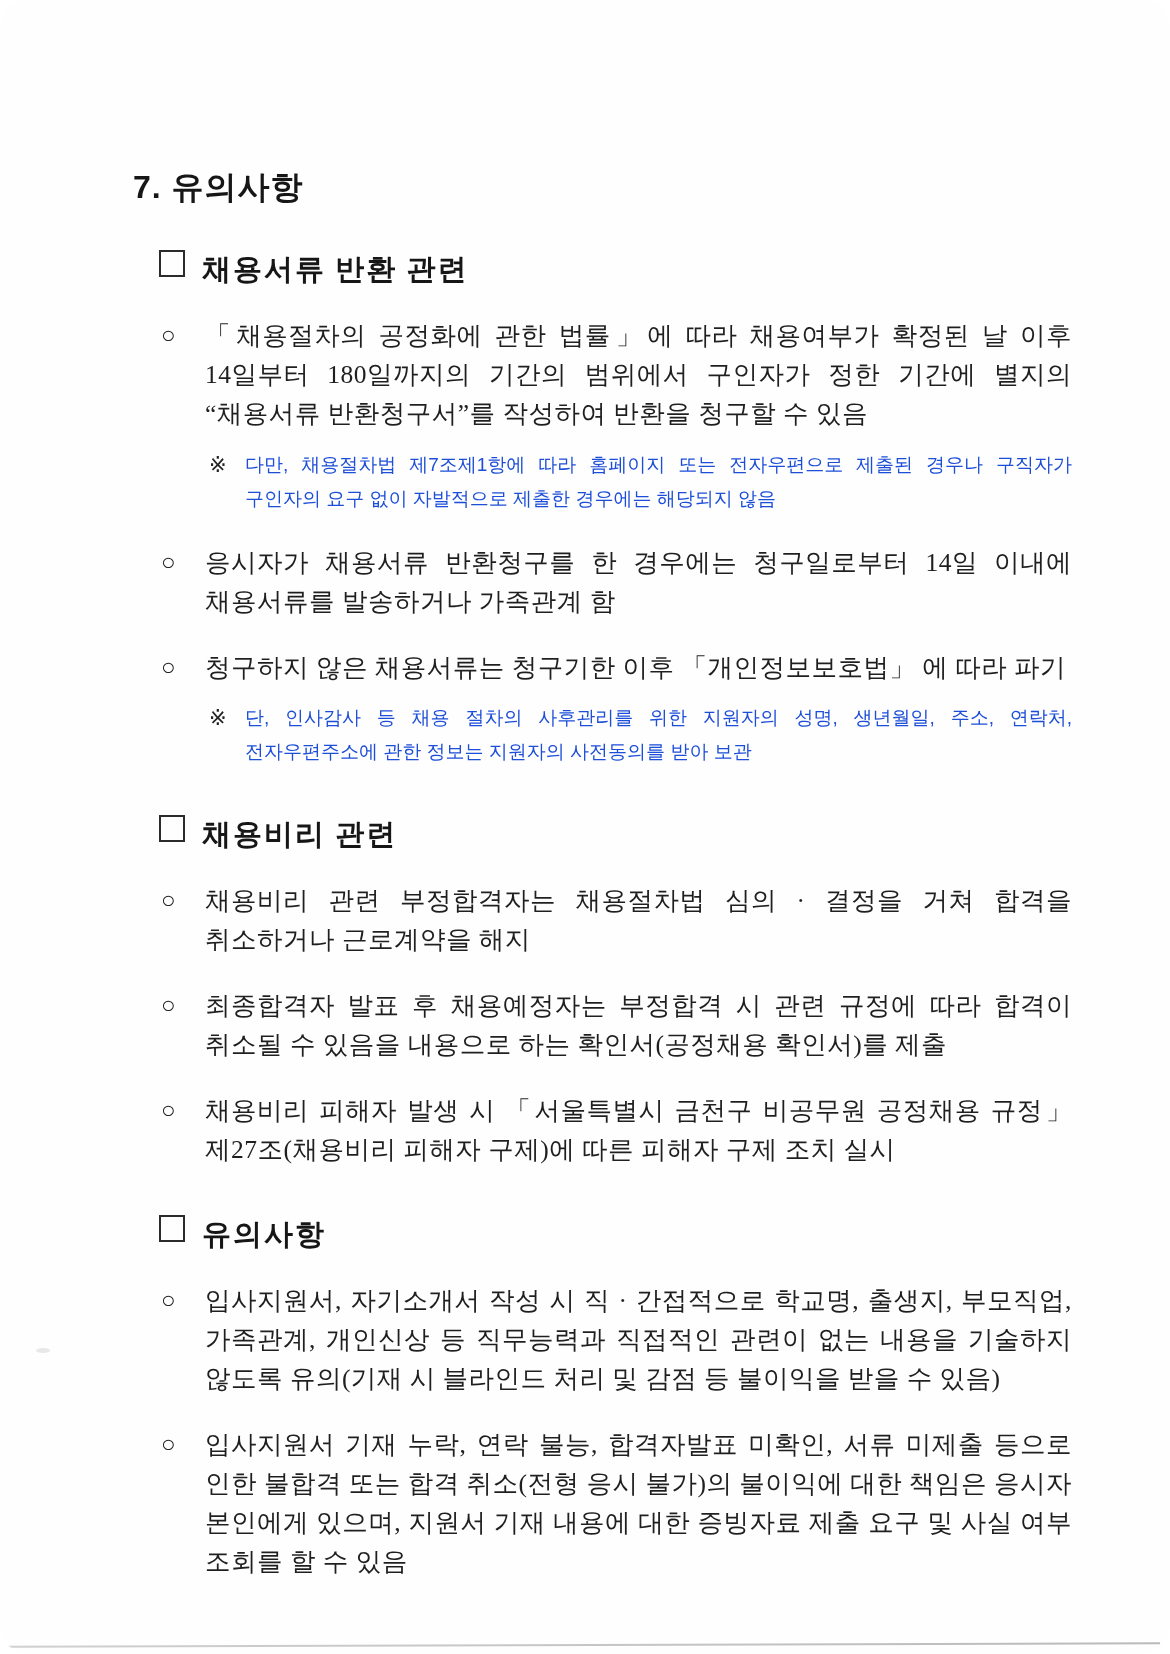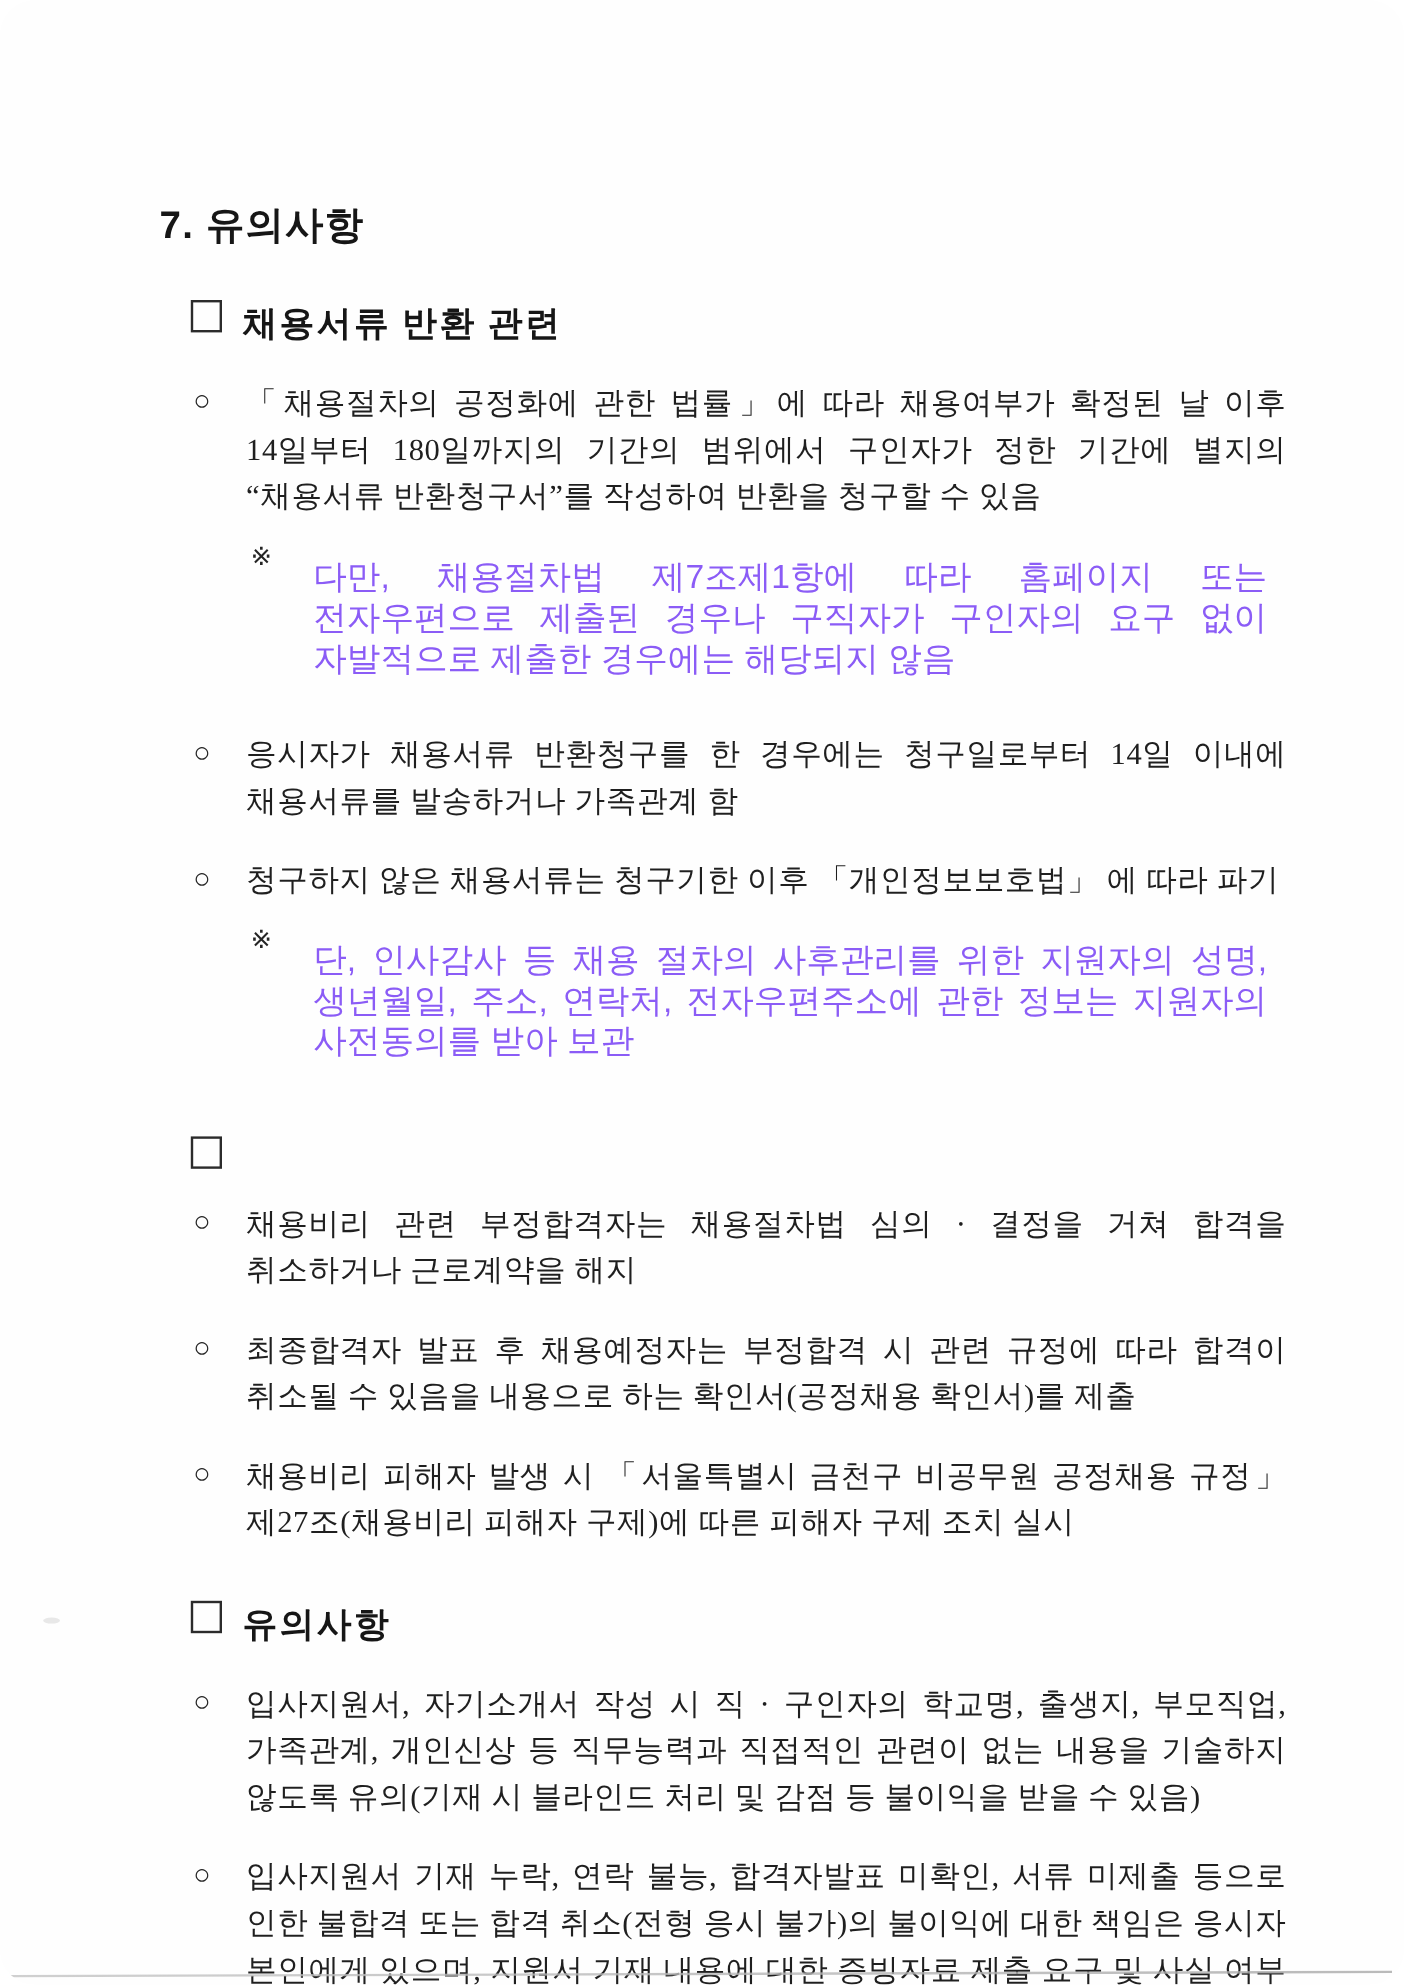--- a/index.html
+++ b/index.html
@@ -75,27 +75,27 @@
     font-family: "Liberation Sans", "DejaVu Sans", sans-serif;
   }
   .item.note .marker {
     flex: 0 0 36px;
     width: 36px;
     font-size: 21px;
     line-height: 34px;
     color: #242424;
   }
   .item.note .txt {
-    margin: 16px;
+    margin: 0;
     flex: 1;
-    font-size: 28px;
+    font-size: 19px;
     line-height: 34px;
     text-align: justify;
     word-break: keep-all;
-    color: #8b5cf6;
+    color: #1d4ed8;
   }
   .scan-line {
     position: absolute;
     left: 8px;
     right: 10px;
     bottom: 8px;
     height: 2px;
     background: linear-gradient(to right, #c4c4c4, #b5b5b5 60%, #a9a9a9);
     transform: rotate(-0.18deg);
     opacity: 0.8;
@@ -146,20 +146,21 @@
 
     <div class="item note" style="margin-top:0;">
       <span class="marker">※</span>
       <p class="txt">단, 인사감사 등 채용 절차의 사후관리를 위한 지원자의 성명, 생년월일, 주소, 연락처, 전자우편주소에 관한 정보는 지원자의 사전동의를 받아 보관</p>
     </div>
   </section>
 
   <section class="sec">
     <div class="sec-heading">
       <span class="sq"></span>
+      <span>채용비리 관련</span>
     </div>
 
     <div class="item bullet">
       <span class="marker">○</span>
       <p class="txt">채용비리 관련 부정합격자는 채용절차법 심의 · 결정을 거쳐 합격을 취소하거나 근로계약을 해지</p>
     </div>
 
     <div class="item bullet">
       <span class="marker">○</span>
       <p class="txt">최종합격자 발표 후 채용예정자는 부정합격 시 관련 규정에 따라 합격이 취소될 수 있음을 내용으로 하는 확인서(공정채용 확인서)를 제출</p>
@@ -172,21 +173,21 @@
   </section>
 
   <section class="sec">
     <div class="sec-heading">
       <span class="sq"></span>
       <span>유의사항</span>
     </div>
 
     <div class="item bullet">
       <span class="marker">○</span>
-      <p class="txt">입사지원서, 자기소개서 작성 시 직 · 구인자의 학교명, 출생지, 부모직업, 가족관계, 개인신상 등 직무능력과 직접적인 관련이 없는 내용을 기술하지 않도록 유의(기재 시 블라인드 처리 및 감점 등 불이익을 받을 수 있음)</p>
+      <p class="txt">입사지원서, 자기소개서 작성 시 직 · 간접적으로 학교명, 출생지, 부모직업, 가족관계, 개인신상 등 직무능력과 직접적인 관련이 없는 내용을 기술하지 않도록 유의(기재 시 블라인드 처리 및 감점 등 불이익을 받을 수 있음)</p>
     </div>
 
     <div class="item bullet">
       <span class="marker">○</span>
       <p class="txt">입사지원서 기재 누락, 연락 불능, 합격자발표 미확인, 서류 미제출 등으로 인한 불합격 또는 합격 취소(전형 응시 불가)의 불이익에 대한 책임은 응시자 본인에게 있으며, 지원서 기재 내용에 대한 증빙자료 제출 요구 및 사실 여부 조회를 할 수 있음</p>
     </div>
   </section>
 
   <div class="edge-smudge"></div>
   <div class="scan-line"></div>

